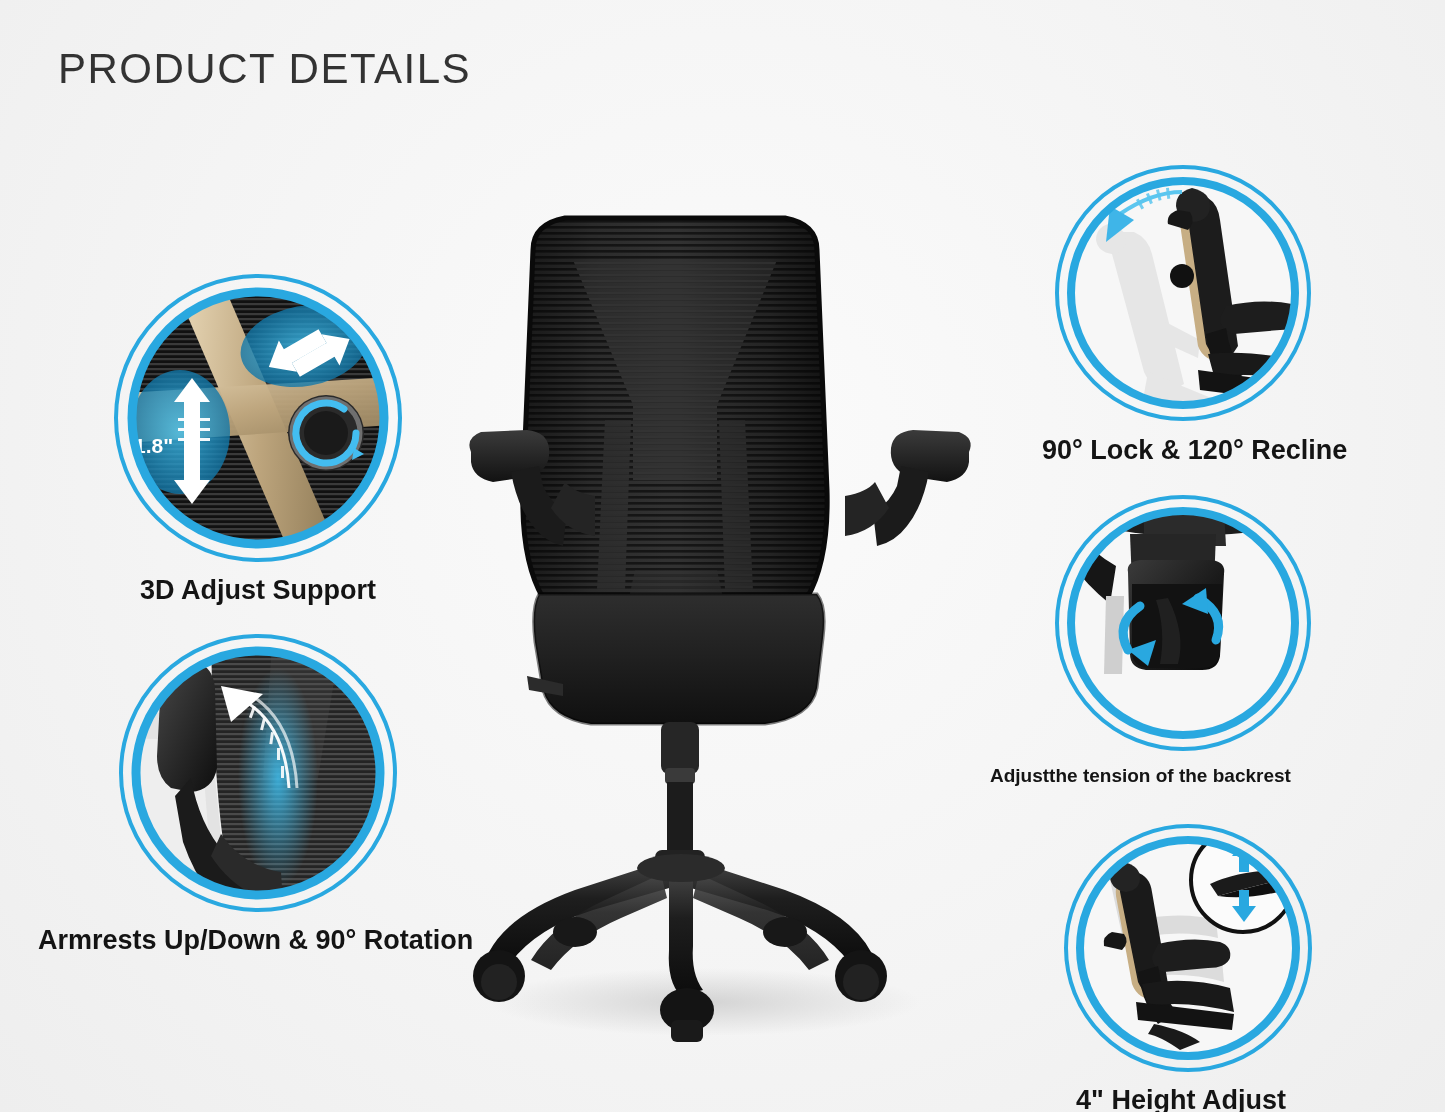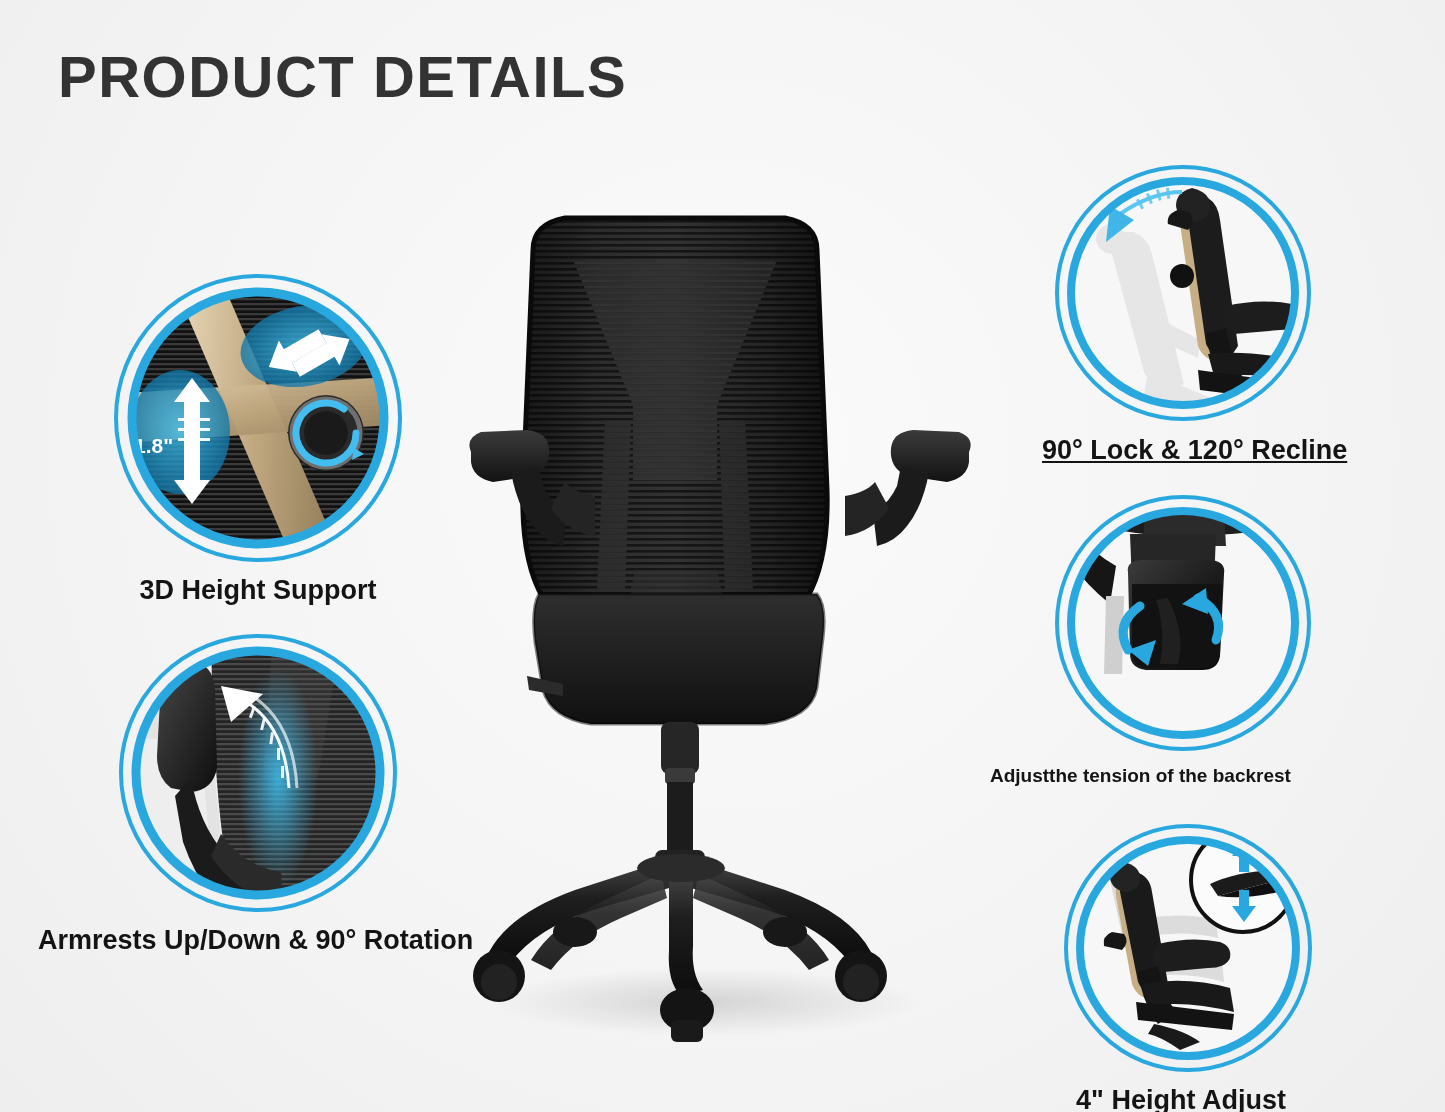--- a/index.html
+++ b/index.html
@@ -9,21 +9,21 @@
     font-family:"Liberation Sans", sans-serif;
     overflow:hidden;
     position:relative;
   }
   #page{position:absolute;inset:0;background:
      radial-gradient(circle at 50% 40%, #fbfbfb 0%, #f4f4f4 58%, #eeeeee 100%);}
 
   
   .page-title{
     position:absolute;left:58px;top:48px;
-    font-size:58px;font-weight:bold;
+    font-size:42px;font-weight:normal;
     letter-spacing:1.5px;
     color:#333333;
     line-height:1;
     white-space:nowrap;
   }
 
   
   .feature{position:absolute;}
   .circle-wrap{position:relative;}
   .circle-wrap svg{display:block;}
@@ -37,21 +37,21 @@
   }
 
   
   #f-lumbar   {left:108px; top:268px;}
   #f-lumbar   .caption{font-size:27px;width:296px;margin-left:2px;}
 
   #f-armrest  {left:113px; top:628px;}
   #f-armrest  .caption{font-size:27px;width:296px;margin-left:-75px;}
 
   #f-recline  {left:1048px;top:158px;}
-  #f-recline  .caption{font-size:27px;width:280px;margin-left:-6px;text-decoration:underline;}
+  #f-recline  .caption{font-size:27px;width:280px;margin-left:-6px;}
 
   #f-tension  {left:1048px;top:488px;}
   #f-tension  .caption{font-size:19px;width:280px;margin-left:-58px;}
 
   #f-height   {left:1058px;top:818px;}
   #f-height   .caption{font-size:27px;width:260px;margin-left:-7px;}
 
   
   #chair{position:absolute;left:455px;top:190px;}
 </style>
@@ -237,21 +237,21 @@
             <path d="M246,180 l10,6 -12,6 z" fill="#43bdf0"></path>
           </g>
 
           <text x="216" y="44" font-family="Liberation Sans, sans-serif" font-size="21" font-weight="bold" fill="#ffffff">1"</text>
           <text x="26" y="185" font-family="Liberation Sans, sans-serif" font-size="21" font-weight="bold" fill="#ffffff">1.8"</text>
         </g>
         <circle cx="150" cy="150" r="126" fill="none" stroke="#29a8e0" stroke-width="9"></circle>
         <circle cx="150" cy="150" r="142" fill="none" stroke="#29a8e0" stroke-width="4"></circle>
       </svg>
     </div>
-    <div class="caption">3D Height Support</div>
+    <div class="caption">3D Adjust Support</div>
   </div>
 
   <div class="feature" id="f-armrest">
     <div class="circle-wrap">
       <svg width="290" height="290" viewBox="0 0 290 290">
         <defs>
           <clipPath id="clipArm">
               <circle cx="145" cy="145" r="122"></circle>
             </clipPath>
           <pattern id="meshArm" width="5" height="5" patternUnits="userSpaceOnUse">

